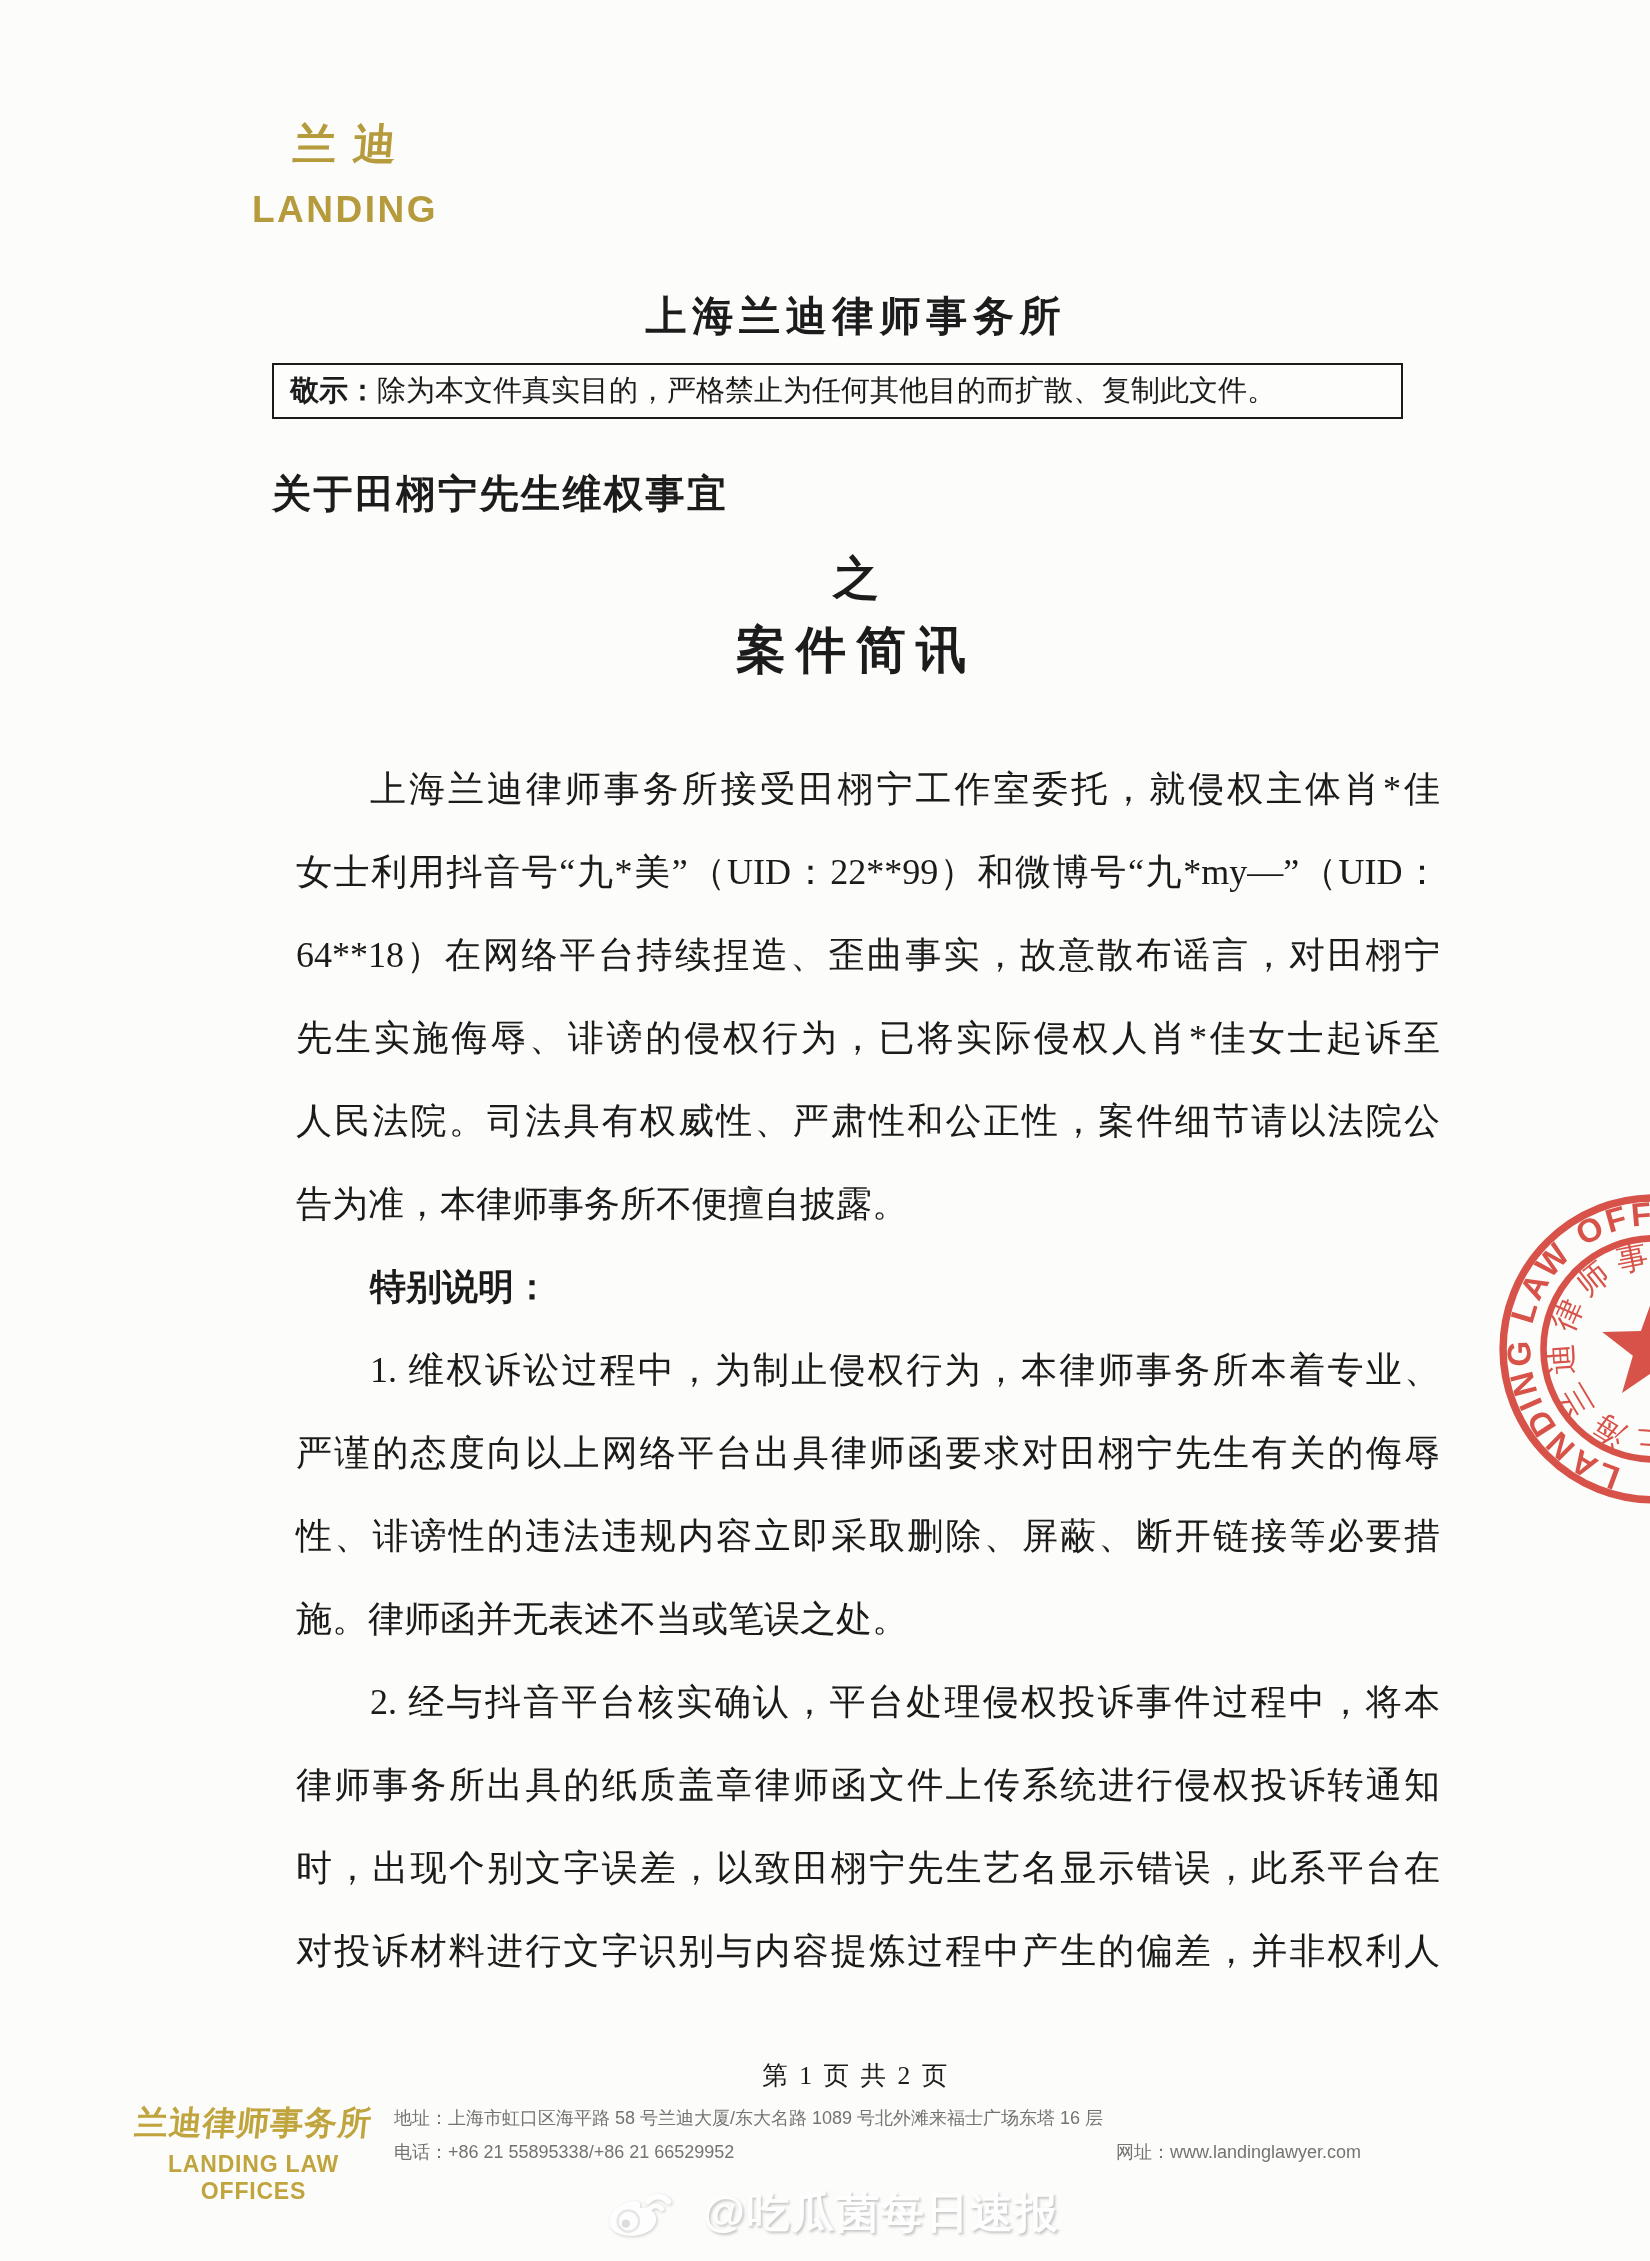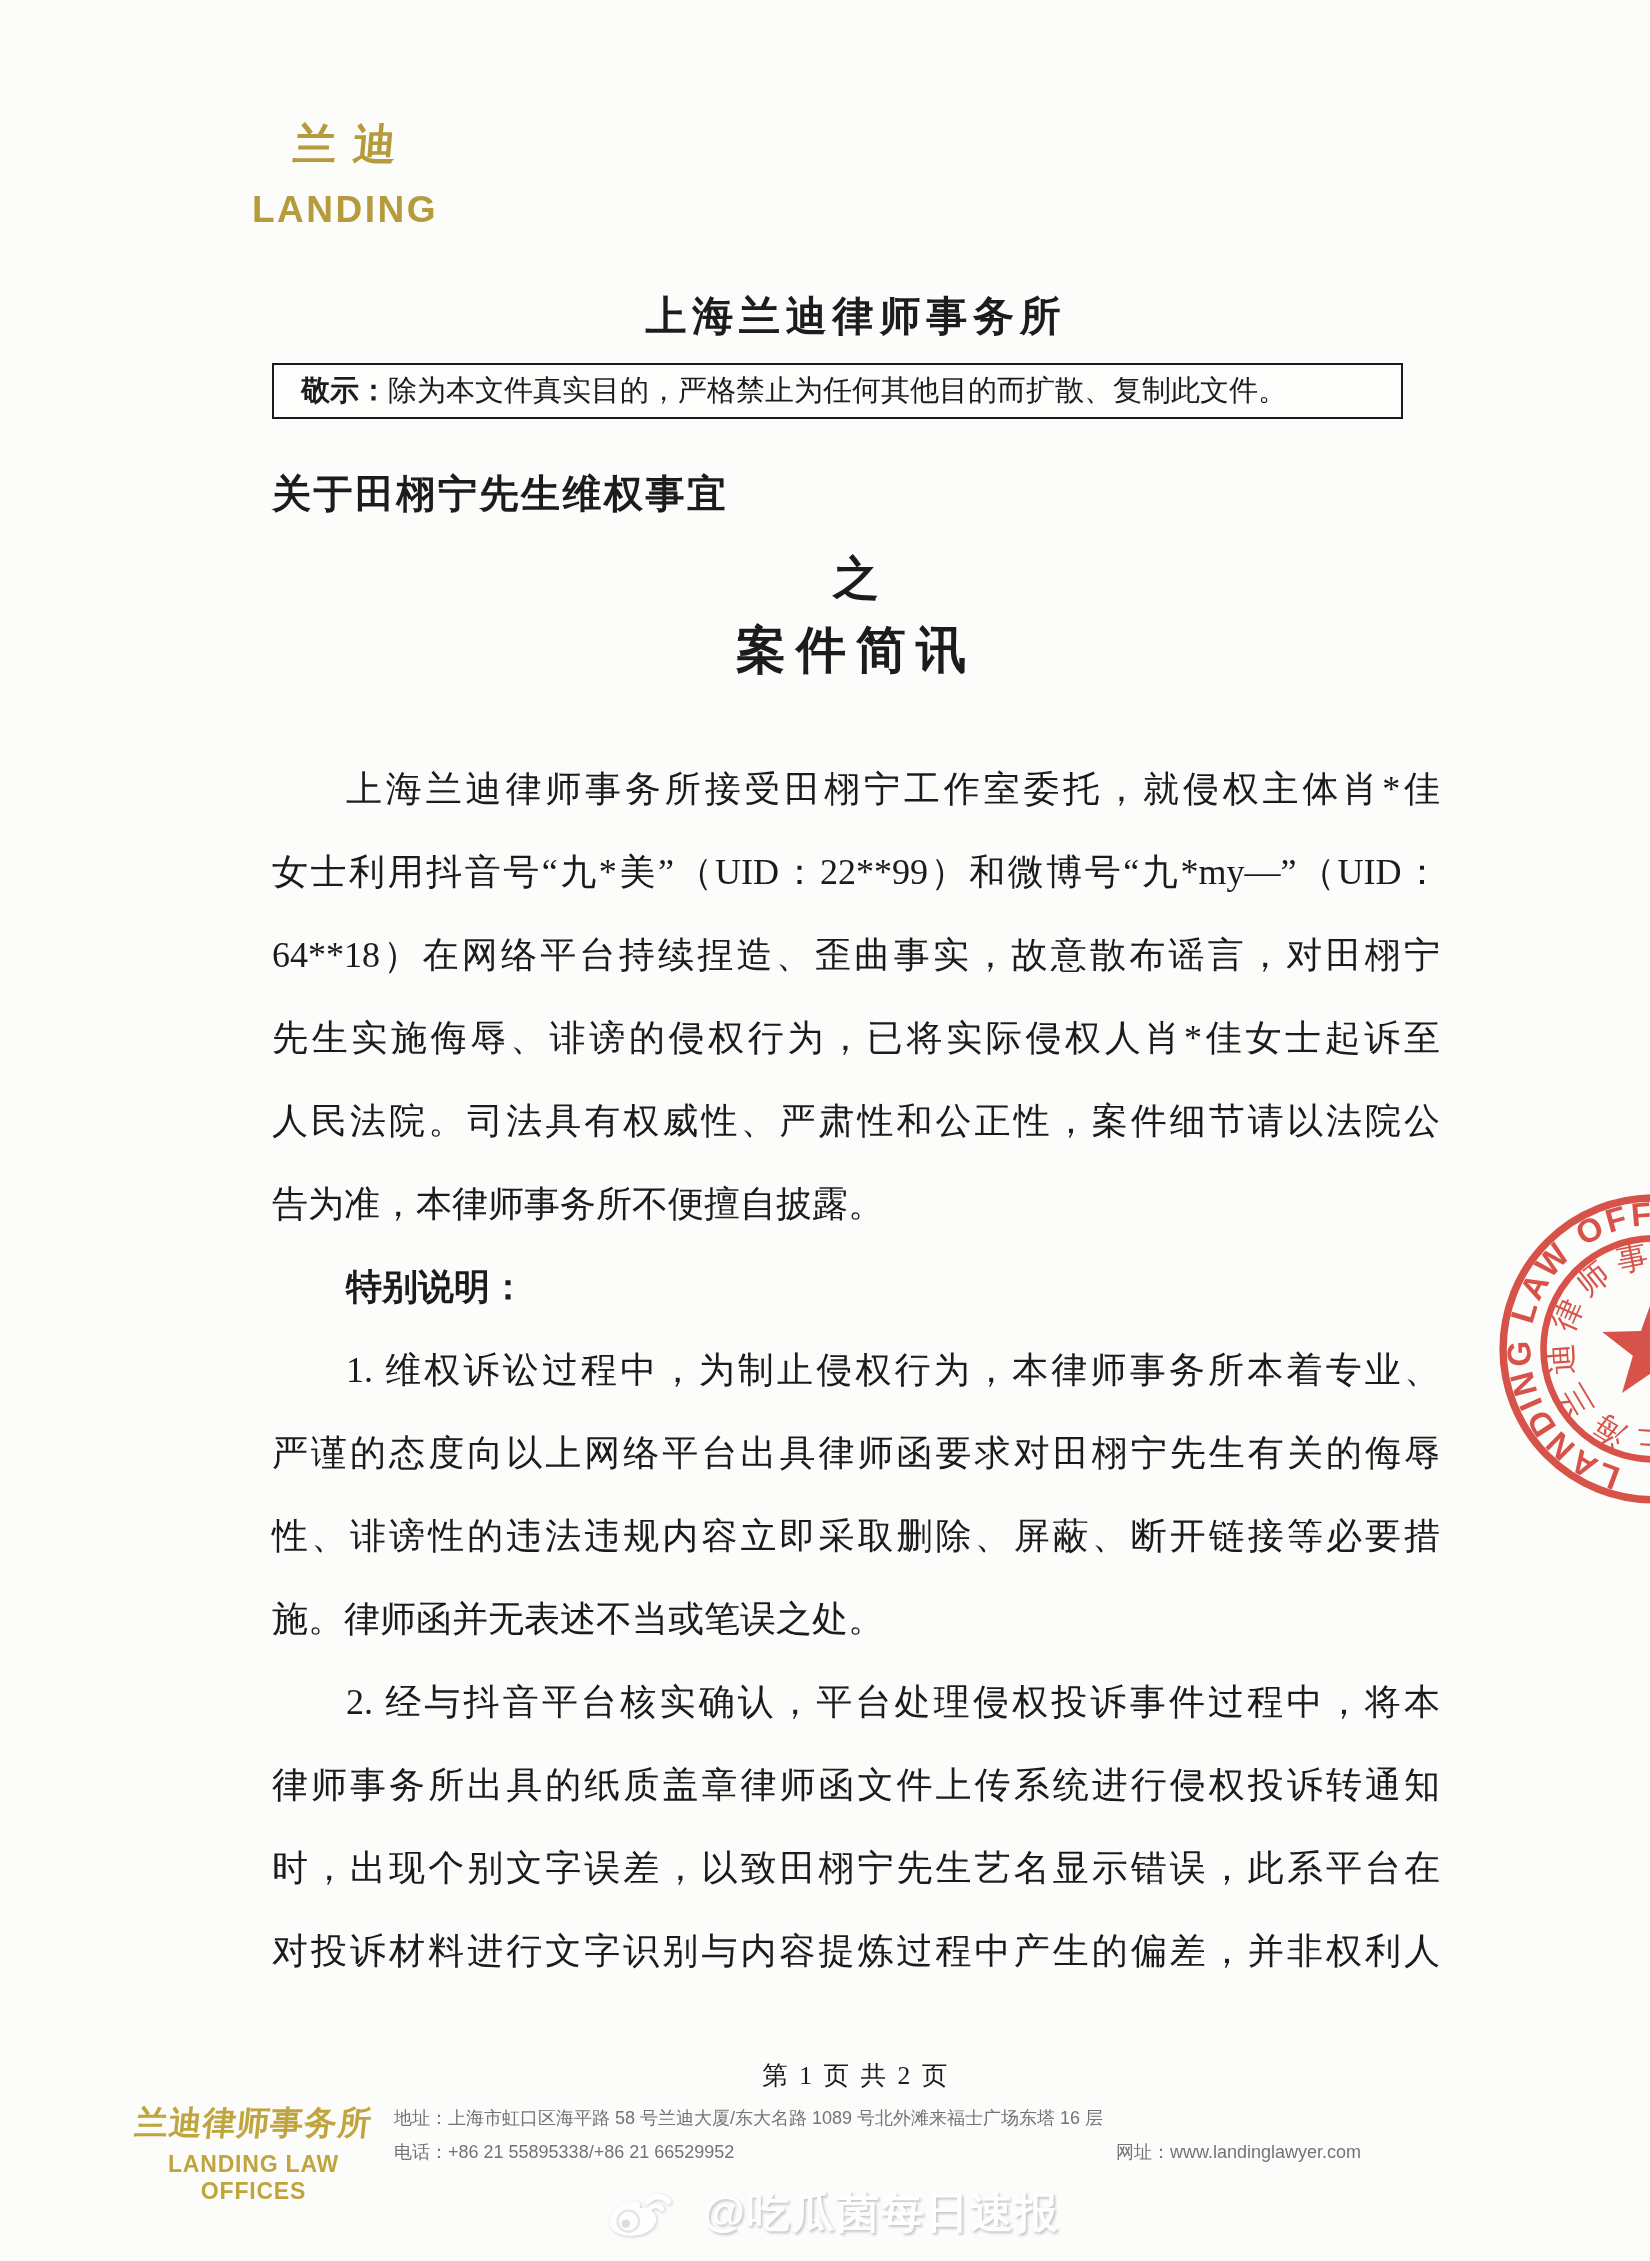--- a/index.html
+++ b/index.html
@@ -28,34 +28,34 @@
   .col { position:absolute; left:272px; width:1168px; }
 
   .firm-title {
     top:289px; text-align:center;
     font-size:41px; font-weight:bold; letter-spacing:5.8px;
   }
 
   .notice {
     position:absolute; left:272px; top:363px; width:1131px; height:56px;
     border:2.5px solid #1b1b1b; background:#fdfdfc;
-    font-size:29px; line-height:51px; padding-left:27px;
+    font-size:29px; line-height:51px; padding-left:16px;
     white-space:nowrap; overflow:hidden;
   }
   .notice .lbl { font-weight:900; }
 
   .doc-title1 { top:467px; text-align:left; font-size:39px; font-weight:bold; letter-spacing:2.5px; }
   .doc-title2 { top:548px; text-align:center; font-size:46px; font-weight:bold; }
   .doc-title3 { top:617px; text-align:center; font-size:50px; font-weight:bold; letter-spacing:10px; }
 
   
   .body-text { position:absolute; left:272px; top:748px; width:1168px; font-size:36px; color:#1b1b1b; }
   .bline {
     height:83px; line-height:83px;
-    text-align:justify; text-align-last:justify;
+    text-align:justify; text-align-last:justify;margin-left:24px;
   }
   .bline.indent { text-indent:74px; }
   .bline.endline { text-align-last:left; }
   .bline.heading { text-align-last:left; font-weight:bold; }
 
   .page-num {
     top:2058px; text-align:center; font-size:25.6px; letter-spacing:2.5px;
   }
 
   

